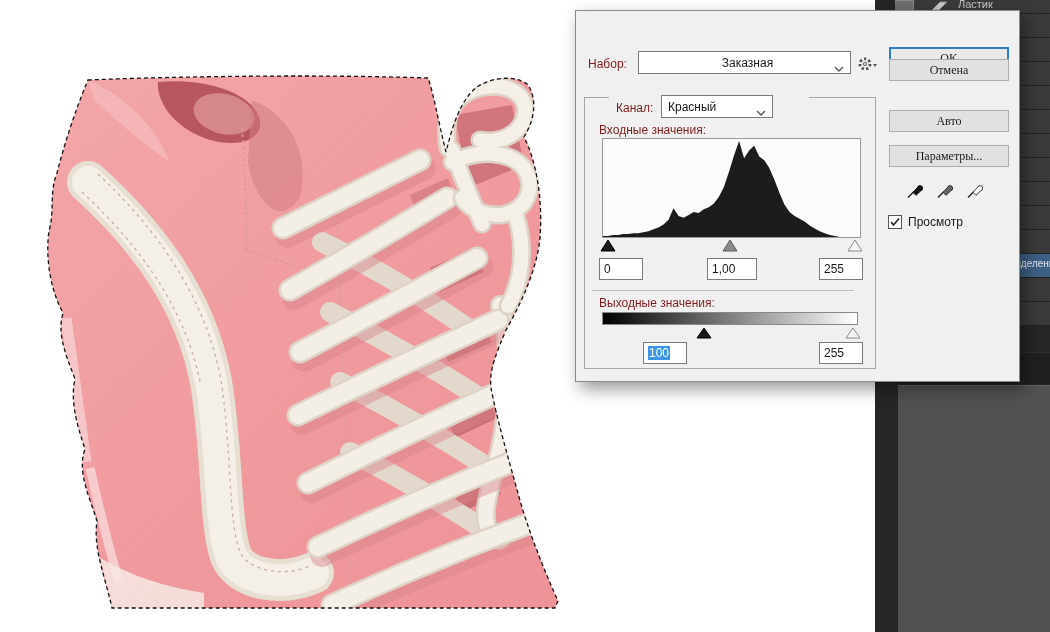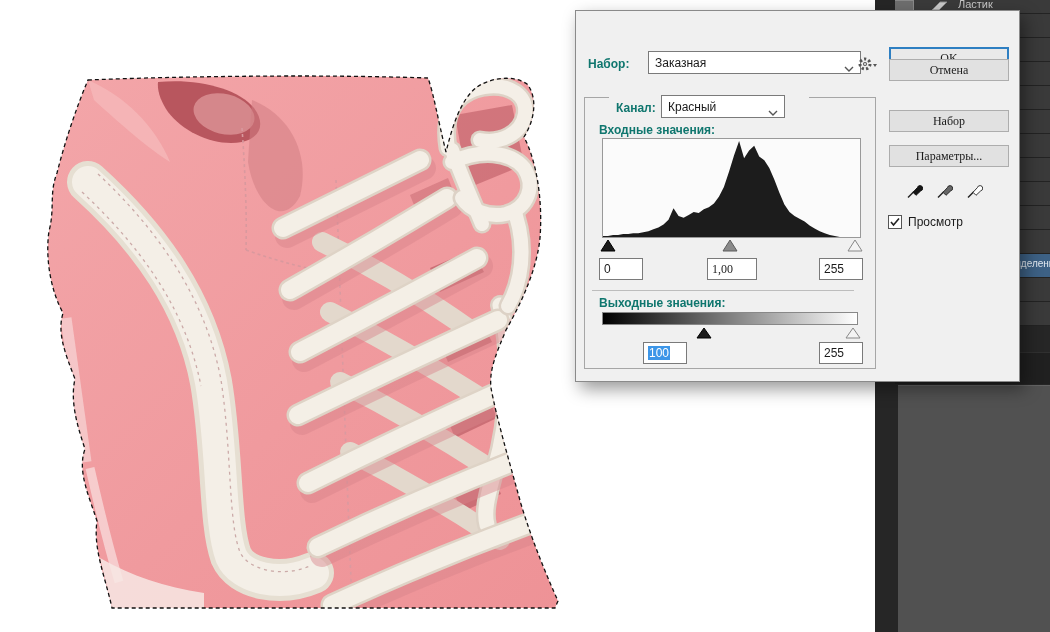--- a/index.html
+++ b/index.html
@@ -24,21 +24,21 @@
   .shoe-svg { position:absolute; left:0; top:0; }
 
   
   .dialog { position:absolute; left:575px; top:10px; width:445px; height:372px;
             background:#f0f0f0; border:1px solid #8a8a8a;
             box-shadow:5px 7px 16px rgba(0,0,0,.4); }
   .titlebar { position:absolute; left:0; top:0; width:100%; height:28px; background:#ffffff; }
   .title { position:absolute; left:10px; top:6px; font-size:12px; color:#1a1a1a; }
   .close-x { position:absolute; right:10px; top:6px; width:16px; height:16px; cursor:pointer; }
 
-  .lbl { position:absolute; color:#0f766e;font-weight:bold; }
+  .lbl { position:absolute; color:#7f1d1d; }
   .selectbox { position:absolute; height:23px; background:#ffffff; border:1px solid #7a7a7a;
                display:flex; align-items:center; padding-left:6px; }
   .selectbox .chev { position:absolute; right:6px; top:9px; }
   .gearbtn { position:absolute; width:24px; height:18px; display:flex; align-items:center; }
 
   .btn { position:absolute; left:313px; width:120px; height:22px; background:#e1e1e1;
          border:1px solid #adadad; text-align:center; line-height:20px; font-size:12px;font-family:Liberation Serif, serif; }
   .btn.ok { height:23px; background:#e9e9e9; border:2px solid #2e7fc2; line-height:19px; }
 
   .droppers { position:absolute; left:330px; top:170px; width:100px; height:20px; display:flex; gap:13px; }
@@ -200,42 +200,42 @@
         </g>
       </g>
     </g>
 
     <path d="M 88,80 C 160,77 240,76 300,76 C 350,76 400,77 428,78 C 434,95 438,120 446,152 C 452,128 460,100 477,87 C 492,77 514,75 527,84 C 537,96 536,118 524,137 C 536,160 543,198 540,238 C 537,268 523,300 506,330 C 496,354 489,370 491,388 C 497,420 510,464 521,504 C 533,544 549,581 558,601 L 555,608 L 112,608 C 105,576 93,549 97,521 C 89,496 77,471 85,449 C 77,425 70,401 75,379 C 65,353 57,333 63,313 C 51,291 45,259 49,231 C 55,209 49,193 57,173 C 65,141 77,106 88,80 Z" fill="none" stroke="#111" stroke-width="1.3" stroke-dasharray="4 3"></path>
   </svg>
 
   <div class="dialog">
 
     <span class="lbl" style="left:12px; top:46px;">Набор:</span>
-    <div class="selectbox" style="left:72px; top:40px; width:213px;">
+    <div class="selectbox" style="left:62px; top:40px; width:213px;justify-content:center;">
       <span>Заказная</span>
       <span class="chev">
         <svg width="10" height="6" viewBox="0 0 10 6">
             <path d="M1,1 L5,5 L9,1" fill="none" stroke="#555" stroke-width="1.4"></path>
           </svg>
       </span>
     </div>
     <div class="gearbtn" style="left:281px; top:44px;">
       <svg width="22" height="16" viewBox="0 0 22 16">
         <g>
           <circle cx="8" cy="8" r="5" fill="none" stroke="#555" stroke-width="3" stroke-dasharray="2.2 2.2"></circle>
           <circle cx="8" cy="8" r="2" fill="#555"></circle>
           <circle cx="8" cy="8" r="1" fill="#f0f0f0"></circle>
         </g>
         <path d="M16,8 l4,0 l-2,3 z" fill="#555"></path>
       </svg>
     </div>
 
     <div class="btn ok" style="top:36px;">OK</div>
     <div class="btn" style="top:48px;">Отмена</div>
-    <div class="btn" style="top:99px;">Набор</div>
+    <div class="btn" style="top:99px;">Авто</div>
     <div class="btn" style="top:134px;">Параметры...</div>
 
     <div class="droppers">
       <svg width="17" height="18" viewBox="0 0 17 18">
         <path d="M2,16.5 L8,10.5" stroke="#222" stroke-width="1.4" fill="none"></path>
         <path d="M7,11.3 l4.4,-4.7 a2.7,2.7 0 1 1 3.3,3.3 l-4.7,4.4 z" fill="#151515" stroke="#151515"></path>
       </svg>
       <svg width="17" height="18" viewBox="0 0 17 18">
         <path d="M2,16.5 L8,10.5" stroke="#222" stroke-width="1.4" fill="none"></path>
         <path d="M7,11.3 l4.4,-4.7 a2.7,2.7 0 1 1 3.3,3.3 l-4.7,4.4 z" fill="#666" stroke="#222" stroke-width="0.9"></path>
@@ -252,21 +252,21 @@
           <path d="M2,6 L4.5,9 L10,2.5" fill="none" stroke="#222" stroke-width="1.6"></path>
         </svg>
       </span>
       <span>Просмотр</span>
     </div>
 
     <div class="groupbox">
       <div class="chan-cover"></div>
     </div>
     <span class="lbl" style="left:40px; top:90px;">Канал:</span>
-    <div class="selectbox" style="left:85px; top:84px; width:124px;">
+    <div class="selectbox" style="left:85px; top:84px; width:112px;">
       <span>Красный</span>
       <span class="chev">
         <svg width="10" height="6" viewBox="0 0 10 6">
             <path d="M1,1 L5,5 L9,1" fill="none" stroke="#555" stroke-width="1.4"></path>
           </svg>
       </span>
     </div>
 
     <span class="lbl" style="left:23px; top:112px;">Входные значения:</span>
 
@@ -278,21 +278,21 @@
 
     <svg class="slider-svg" style="left:22px; top:228px;" width="267" height="13" viewBox="0 0 267 13">
       <polygon points="3,12 17,12 10,1" fill="#1b1b1b" stroke="#000"></polygon>
       <polygon points="125,12 139,12 132,1" fill="#8a8a8a" stroke="#5c5c5c"></polygon>
       <polygon points="250,12 264,12 257,1" fill="#f4f4f4" stroke="#888"></polygon>
     </svg>
 
     <div class="field" style="left:23px; top:247px; width:44px;">
       <span>0</span>
     </div>
-    <div class="field" style="left:131px; top:247px; width:50px;font-family:Liberation Serif, serif;">
+    <div class="field" style="left:131px; top:247px; width:50px;">
       <span>1,00</span>
     </div>
     <div class="field" style="left:243px; top:247px; width:44px;">
       <span>255</span>
     </div>
 
     <div class="sep-line"></div>
 
     <span class="lbl" style="left:23px; top:285px;">Выходные значения:</span>
     <div class="gradientbar"></div>

